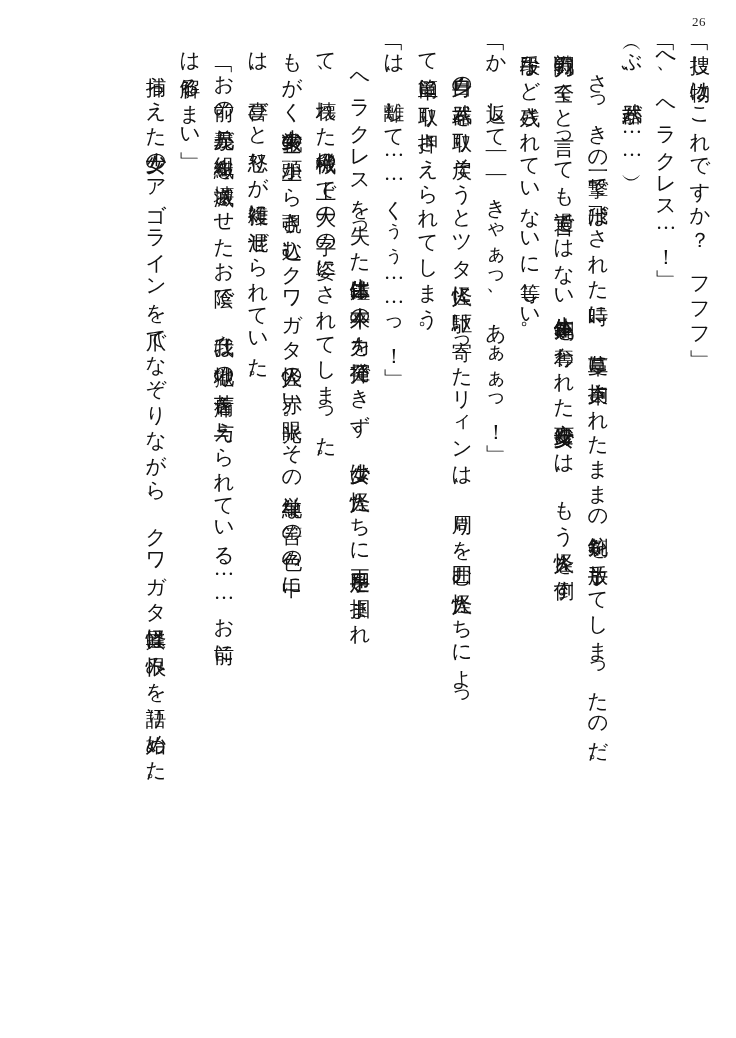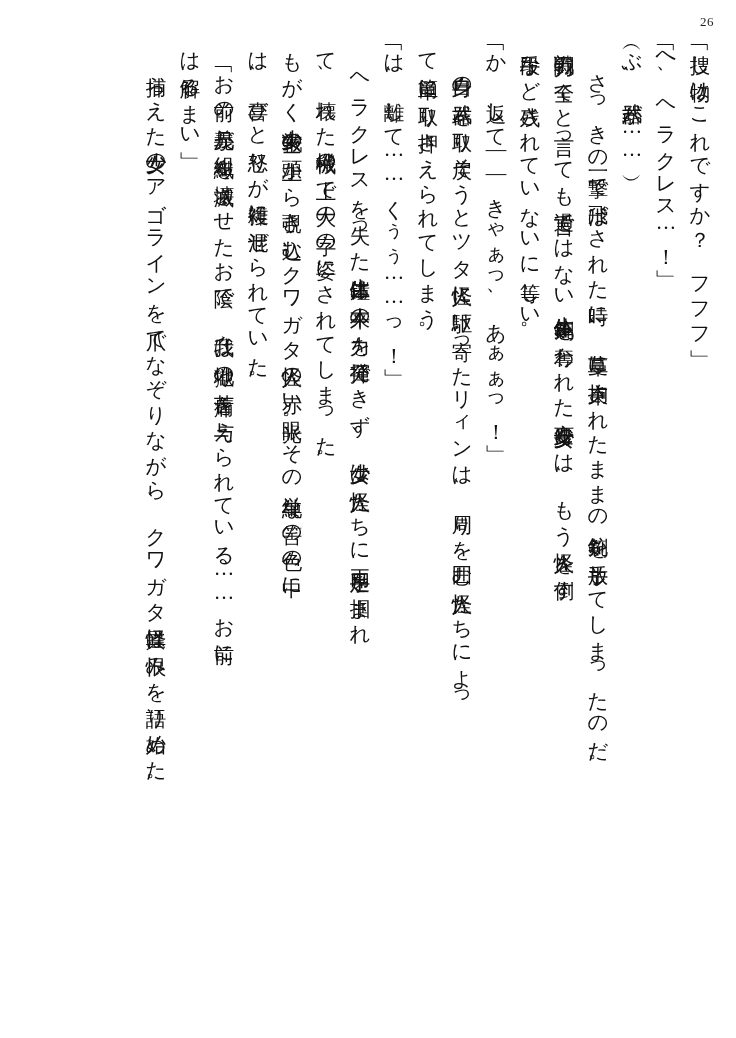--- a/index.html
+++ b/index.html
@@ -17,21 +17,21 @@
   .page {
     position: relative;
     width: 736px;
     height: 1038px;
     box-sizing: border-box;
     background: #ffffff;
   }
   .page-number {
     position: absolute;
     top: 14px;
-    right: 22px;
+    right: 30px;
     font-size: 13px;
     color: #222222;
     letter-spacing: 0.5px;
     font-family: "Liberation Serif", "DejaVu Serif", serif;
   }
   .text-body {
     position: absolute;
     top: 38px;
     left: 26px;
     right: 26px;

